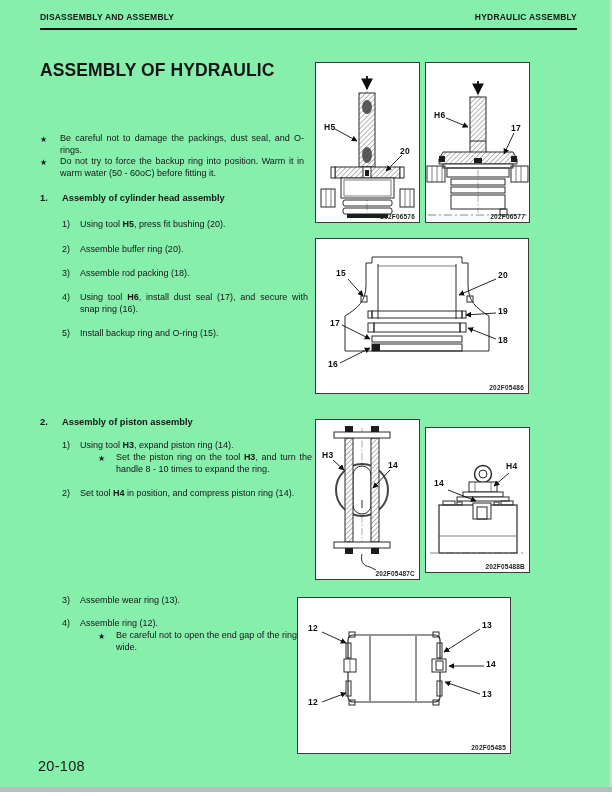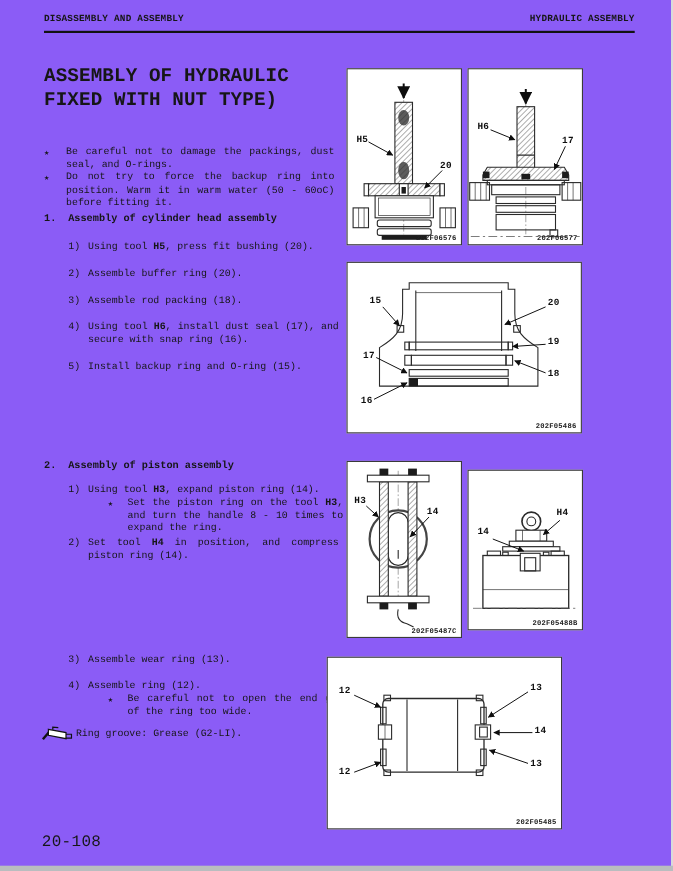--- a/index.html
+++ b/index.html
@@ -1,18 +1,18 @@
 <!DOCTYPE html>
 <html><head>
 <meta charset="utf-8">
 <style>
   html,body{margin:0;padding:0;background:#888;}
   .page{
-    position:relative;width:612px;height:792px;background:#8b5cf6;
-    font-family:Liberation Mono, monospace;color:#161616;overflow:hidden;
+    position:relative;width:612px;height:792px;background:#86efac;
+    font-family:Liberation Sans, sans-serif;color:#161616;overflow:hidden;
     margin:0 auto;
   }
   .scan-edge-bottom{position:absolute;left:0;right:0;bottom:0;height:5px;background:#b9bdbf;}
   .scan-edge-right{position:absolute;top:0;bottom:0;right:0;width:2px;background:#d8dadb;}
 
   
   .hdr{position:absolute;left:40px;top:12px;width:537px;display:flex;justify-content:space-between;
        font-size:8.5px;font-weight:bold;letter-spacing:.2px;}
   .hdr-rule{position:absolute;left:40px;top:28px;width:537px;height:2px;background:#121212;}
 
@@ -70,21 +70,20 @@
   </svg>
 
   <div class="hdr">
     <span>DISASSEMBLY AND ASSEMBLY</span>
     <span>HYDRAULIC ASSEMBLY</span>
   </div>
   <div class="hdr-rule"></div>
 
   <div class="doc-title">
     <div>ASSEMBLY OF HYDRAULIC</div>
-    <div>FIXED WITH NUT TYPE)</div>
   </div>
 
   <div class="note" style="top:133px">
     <span class="mark">★</span>
     <span class="txt">Be careful not to damage the packings, dust seal, and O-rings.</span>
   </div>
   <div class="note" style="top:156px">
     <span class="mark">★</span>
     <span class="txt">Do not try to force the backup ring into position. Warm it in warm water (50 - 60oC) before fitting it.</span>
   </div>
@@ -138,29 +137,20 @@
   </div>
   <div class="step" style="top:618px">
     <span class="num">4)</span>
     <span class="txt"><span>Assemble ring (12).</span></span>
   </div>
   <div class="substep" style="top:630px">
     <span class="mark">★</span>
     <span class="txt"><span>Be careful not to open the end gap of the ring too wide.</span></span>
   </div>
 
-  <div class="grease">
-    <svg class="gicon" viewBox="0 0 28 15">
-      <path d="M1,13 L7,6" stroke="#111" stroke-width="2.2" fill="none"></path>
-      <polygon points="6,4 22,7 22,12.5 6,9.5" fill="#fff" stroke="#111" stroke-width="1.1"></polygon>
-      <path d="M10,4.5 L10,2 L15,2.5" stroke="#111" stroke-width="1.1" fill="none"></path>
-      <path d="M22,8.5 L27,8.5 L27,12 L22,12" stroke="#111" stroke-width="1.1" fill="none"></path>
-    </svg>
-    <span>Ring groove: Grease (G2-LI).</span>
-  </div>
 
   <div class="page-num">20-108</div>
 
   <div class="fig" style="left:315px;top:62px;width:103px;height:159px">
     <svg width="103" height="159" viewBox="0 0 103 159">
       <line class="cline" x1="51" y1="28" x2="51" y2="150"></line>
       <line x1="51" y1="13" x2="51" y2="26" stroke="#0e0e0e" stroke-width="1.8" marker-end="url(#arr)"></line>
       <rect x="43" y="30" width="16" height="74" fill="url(#hatch)" stroke="#2a2a2a"></rect>
       <ellipse cx="51" cy="44" rx="5" ry="7" fill="#333" opacity=".8"></ellipse>
       <ellipse cx="51" cy="92" rx="5" ry="8" fill="#333" opacity=".8"></ellipse>

